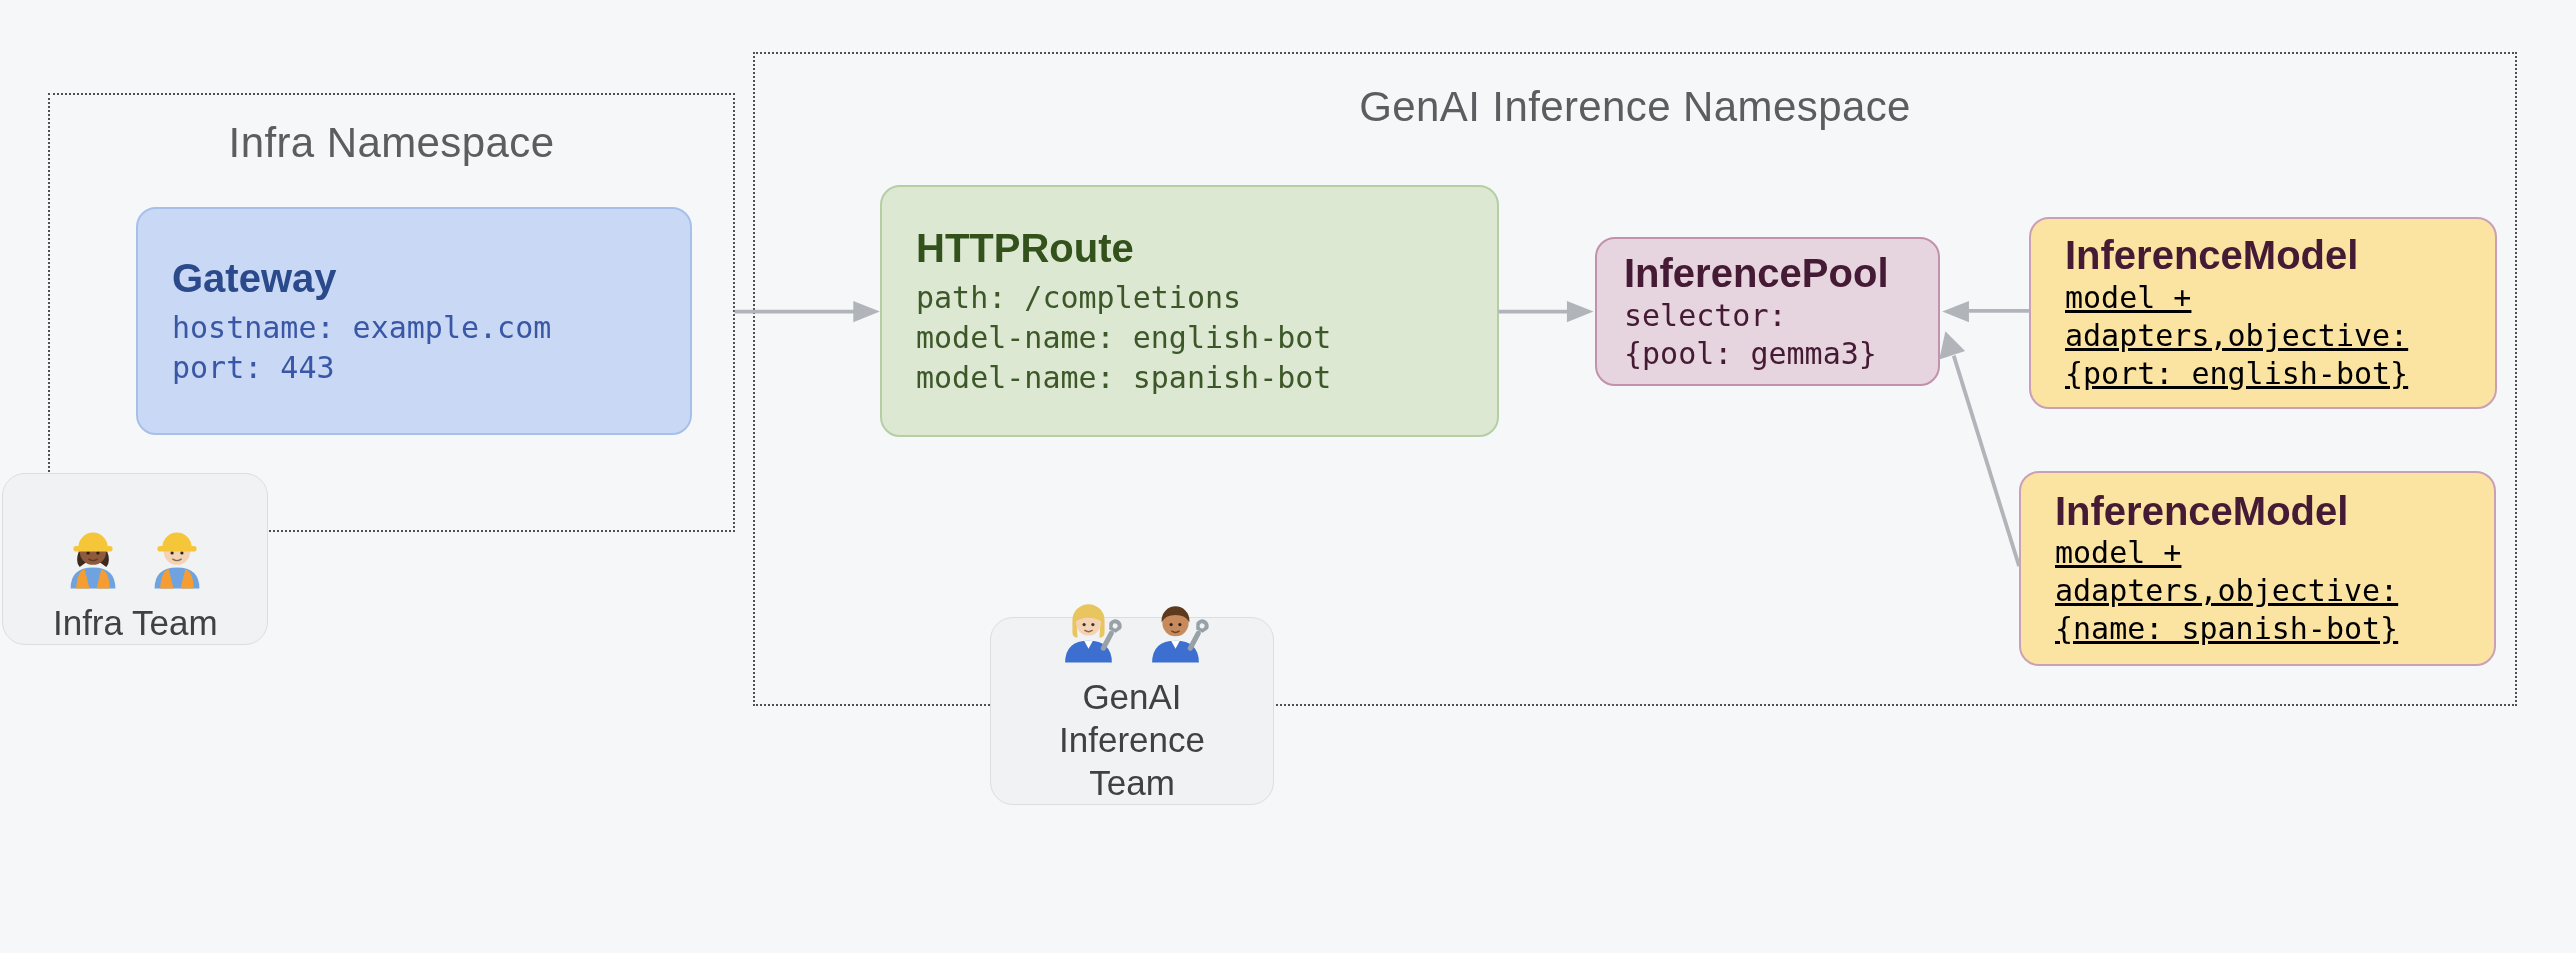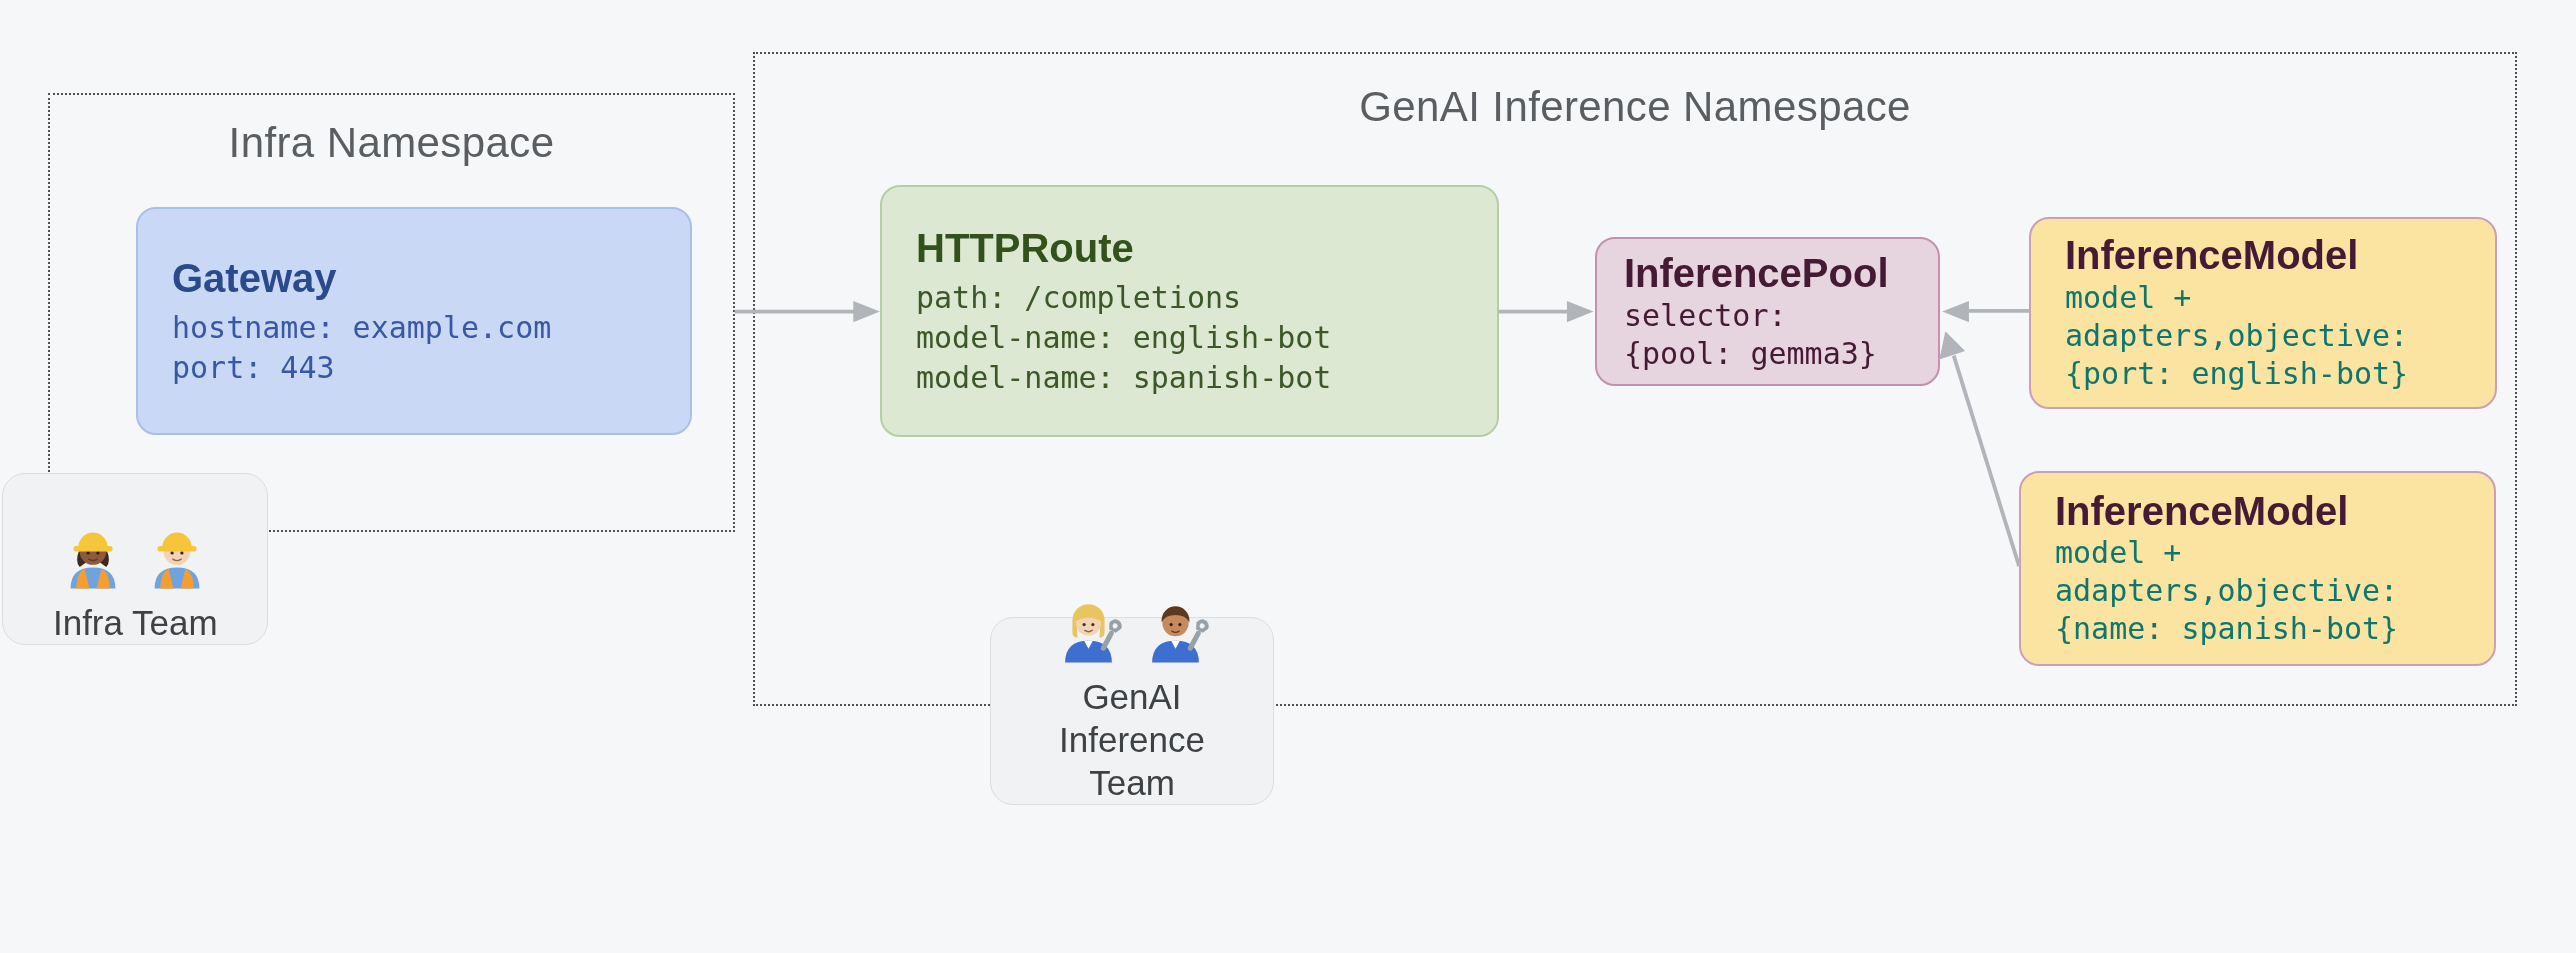--- a/index.html
+++ b/index.html
@@ -57,21 +57,21 @@
   .card-green{background:#dde8d3;border:2.3px solid #b5cea4;}
   .card-green .title{color:#33511b;}
   .card-green .mono{color:#3d5828;}
 
   .card-pink{background:#e6d4de;border:2.3px solid #c092ad;padding-left:27px;}
   .card-pink .title{color:#451a34;}
   .card-pink .mono{color:#451a34;line-height:38px;}
 
   .card-yellow{background:#fbe3a2;border:2.3px solid #caa0b7;}
   .card-yellow .title{color:#451a34;}
-  .card-yellow .mono{color:#0f766e;line-height:38px;}
+  .card-yellow .mono{color:#000000;line-height:38px;text-decoration:underline;}
 
   
   .team-card{
     position:absolute;
     box-sizing:border-box;
     background:#f1f2f3;
     border:1.5px solid #dbdde0;
     border-radius:23px;
     display:flex;
     flex-direction:column;

